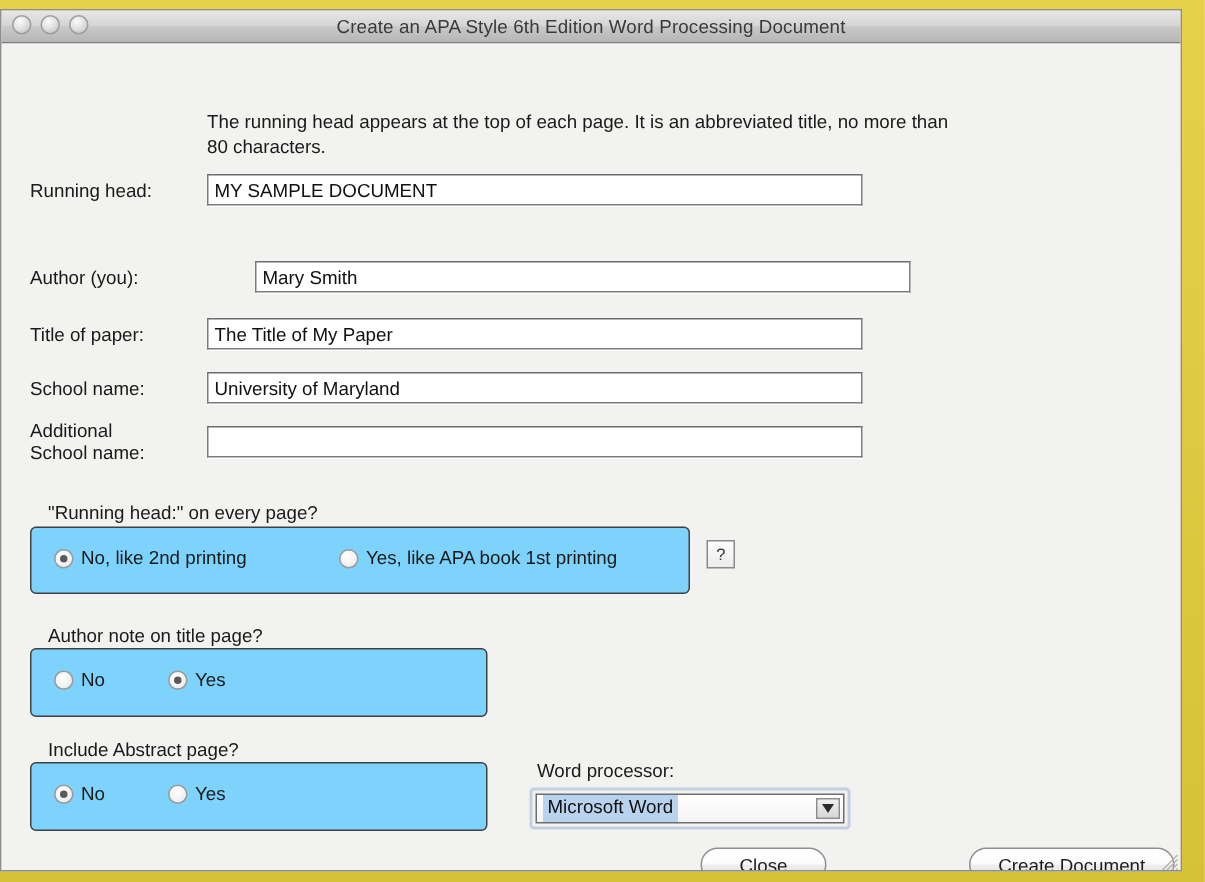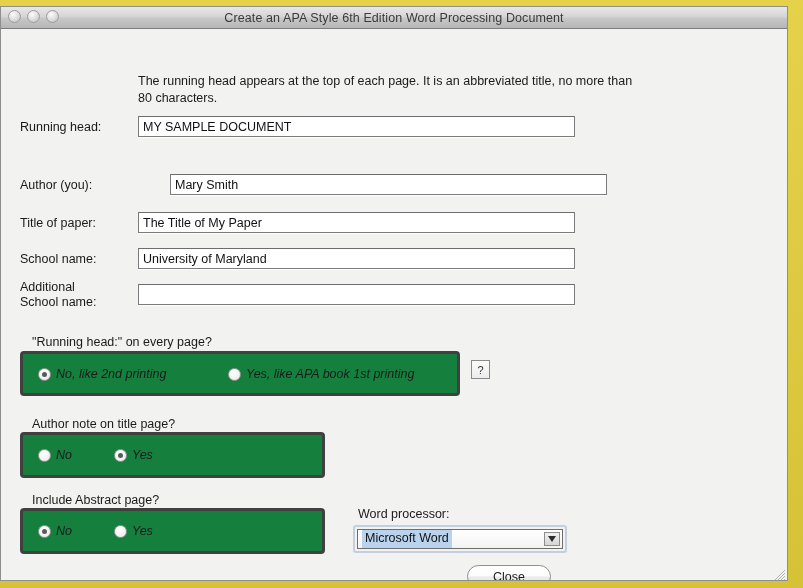--- a/index.html
+++ b/index.html
@@ -105,26 +105,25 @@
     font-family: "Liberation Sans", sans-serif;
     box-shadow: 0 1px 0 #ffffff;
   }
 
   
   .group-title {
     font-size: 12.5px;
     color: #1a1a1a;
   }
   .groupbox {
-    border: 3px solid #404040;
+    border: 1px solid #404040;
     border-radius: 4px;
-    background: #15803d;
-    box-sizing: border-box;
-    position: absolute;
-    font-style: italic;
+    background: #7dd3fc;
+    box-sizing: border-box;
+    position: absolute;
   }
 
   
   .radio-row {
     position: absolute;
     display: flex;
     align-items: center;
     font-size: 12.5px;
     color: #1a1a1a;
   }
@@ -298,20 +297,21 @@
           <span id="wp-arrow">
             <svg width="8" height="6" viewBox="0 0 8 6" aria-hidden="true">
                 <polygon points="0,0 8,0 4,6" fill="#2b2b2b"></polygon>
               </svg>
           </span>
         </div>
       </div>
 
       <div class="capsule" style="left:466px; top:536px; width:84px;">Close</div>
       <div class="capsule" style="left:556px; top:552px; width:82px;">Help</div>
+      <div class="capsule" style="left:645px; top:536px; width:137px;">Create Document</div>
 
       <div id="grip">
         <svg width="14" height="14" viewBox="0 0 14 14" aria-hidden="true">
           <line x1="13" y1="3" x2="3" y2="13" stroke="#b3b3b3" stroke-width="1"></line>
           <line x1="13" y1="6" x2="6" y2="13" stroke="#b3b3b3" stroke-width="1"></line>
           <line x1="13" y1="9" x2="9" y2="13" stroke="#b3b3b3" stroke-width="1"></line>
           <line x1="13" y1="12" x2="12" y2="13" stroke="#b3b3b3" stroke-width="1"></line>
         </svg>
       </div>
 

